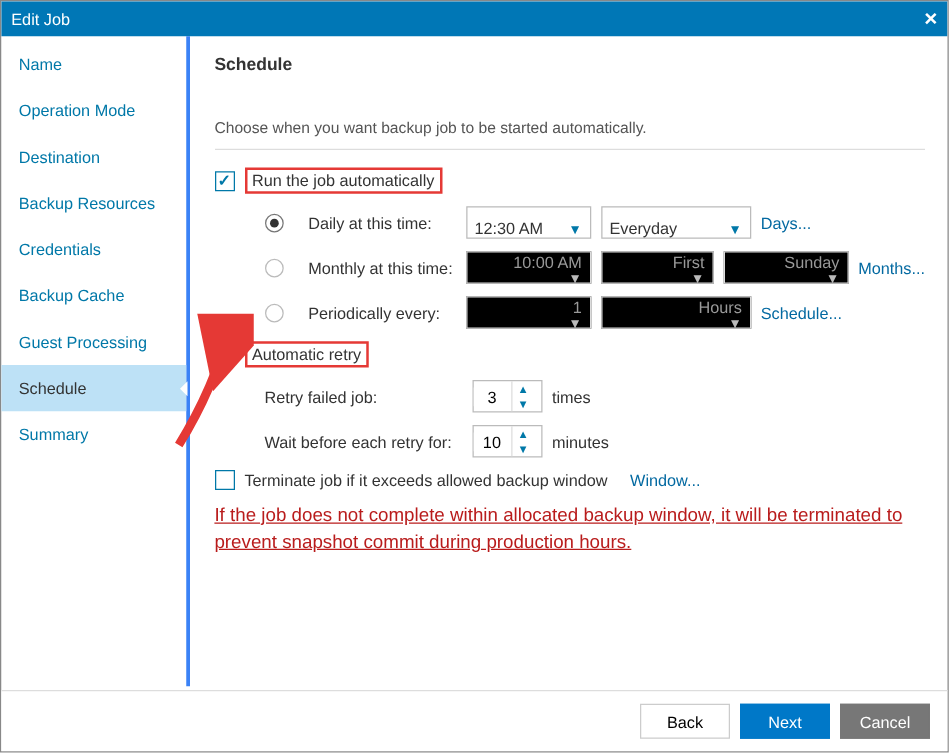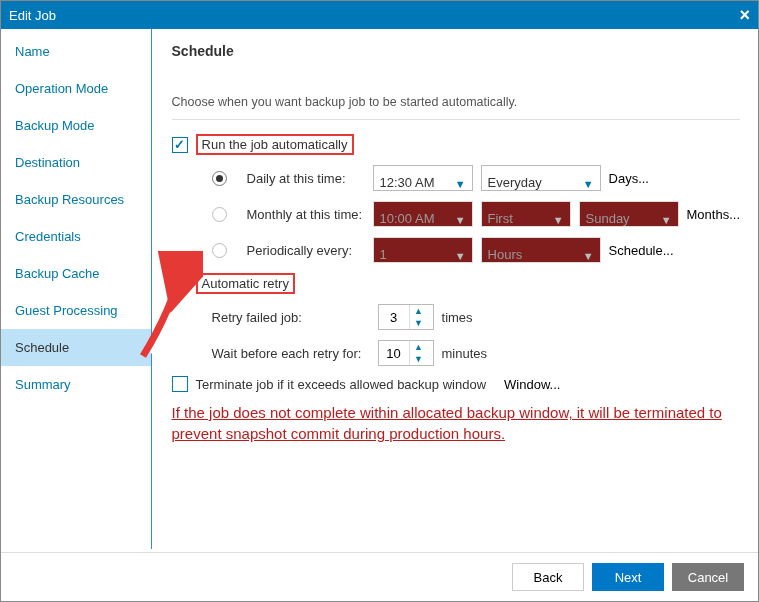--- a/index.html
+++ b/index.html
@@ -1,40 +1,40 @@
 <!DOCTYPE html>
 <html><head>
 <meta charset="utf-8">
 <style>
   * { box-sizing: border-box; margin: 0; padding: 0; font-family: "Segoe UI", Tahoma, sans-serif; }
   body { background: #fff; width: 759px; height: 602px; overflow: hidden; position: relative; border:1px solid #888;}
   .titlebar { background: #0077b6; color: #fff; height: 28px; display: flex; align-items: center; justify-content: space-between; padding: 0 8px; font-size: 13px; }
   .close-x { color:#fff; font-size:18px; cursor:pointer; font-weight:bold;}
   .content { display: flex; height: 520px; }
-  .sidebar { width: 155px; border-right: 1px solid #3b82f6; padding-top: 4px; }
+  .sidebar { width: 155px; border-right: 3px solid #3b82f6; padding-top: 4px; }
   .sidebar-item { padding: 11px 14px; font-size: 13px; color: #0078a8; cursor: pointer; position:relative;}
   .sidebar-item.active { background: #bde1f6; color:#333; }
   .sidebar-item.active::after{content:""; position:absolute; right:-1px; top:50%; margin-top:-6px; border:6px solid transparent; border-right-color:#fff;}
   .main { flex:1; padding: 14px 18px 10px 20px; font-size:13px; color:#333; position:relative;}
   .heading { font-weight:600; font-size:14px; margin-bottom:2px;}
   .subheading { color:#555; font-size:12.5px; margin-bottom:10px;margin-top:36px;}
   hr.sep { border:none; border-top:1px solid #ddd; margin-bottom:14px;}
   .row { display:flex; align-items:center; margin-bottom:10px; gap:8px;}
   .indent2 { padding-left:40px; }
   .cb { width:16px; height:16px; border:1px solid #0078a8; display:inline-flex; align-items:center; justify-content:center; background:#fff; cursor:pointer;}
   .cb.checked::after{ content:"✓"; color:#0078a8; font-size:13px; font-weight:bold; line-height:1;}
   .radio { width:15px; height:15px; border:1px solid #777; border-radius:50%; display:inline-flex; align-items:center; justify-content:center; background:#fff; cursor:pointer;}
   .radio.disabled{ border-color:#bbb;}
   .radio.selected::after{ content:""; width:7px; height:7px; background:#333; border-radius:50%;}
   .radio-label { font-size:13px; color:#333; min-width:118px;margin-left:12px;}
   .select { border:1px solid #bbb; height:26px; display:inline-flex; align-items:flex-end; justify-content:space-between; padding:0 6px; font-size:13px; background:#fff; cursor:pointer; min-width:100px;}
-  .select.disabled{ background:#7f1d1d; color:#999; border-color:#ddd; cursor:default;}
+  .select.disabled{ background:#000000; color:#999; border-color:#ddd; cursor:default;flex-direction:column;}
   .select .chev { color:#0078a8; font-size:11px; margin-left:8px;}
   .select.disabled .chev{ color:#bbb;}
-  .linkish { color:#000000; font-size:13px; cursor:pointer;}
+  .linkish { color:#0369a1; font-size:13px; cursor:pointer;}
   .spinner { display:inline-flex; border:1px solid #bbb; height:26px; width:56px; align-items:center; background:#fff;}
   .spinner input{ border:none; width:30px; text-align:center; font-size:13px; outline:none;}
   .spin-btns{ display:flex; flex-direction:column; border-left:1px solid #ddd; height:100%;}
   .spin-btns span{ height:13px; width:18px; display:flex; align-items:center; justify-content:center; font-size:9px; color:#0078a8; cursor:pointer;}
   .fine { color:#b91c1c; font-size:15px; line-height:1.4; margin-top:4px; padding-left:0;text-decoration:underline;}
   .red-box { border:2px solid #e53935; padding:1px 4px;}
   .footer { position:absolute; bottom:0; left:0; right:0; border-top:1px solid #ddd; padding:10px 14px; display:flex; justify-content:flex-end; gap:8px; background:#fff;}
   .btn { min-width:72px; height:28px; font-size:13px; border:1px solid #ccc; background:#fff; cursor:pointer;}
   .btn.primary{ background:#0078c8; color:#fff; border-color:#0078c8;}
   .btn.dark{ background:#777; color:#fff; border-color:#777;}
@@ -46,21 +46,20 @@
 
 <div class="titlebar">
   <span>Edit Job</span>
   <span class="close-x">×</span>
 </div>
 
 <div class="content">
   <div class="sidebar">
     <div class="sidebar-item">Name</div>
     <div class="sidebar-item">Operation Mode</div>
-    <div class="sidebar-item">Backup Mode</div>
     <div class="sidebar-item">Destination</div>
     <div class="sidebar-item">Backup Resources</div>
     <div class="sidebar-item">Credentials</div>
     <div class="sidebar-item">Backup Cache</div>
     <div class="sidebar-item">Guest Processing</div>
     <div class="sidebar-item active">Schedule</div>
     <div class="sidebar-item">Summary</div>
   </div>
 
   <div class="main">

